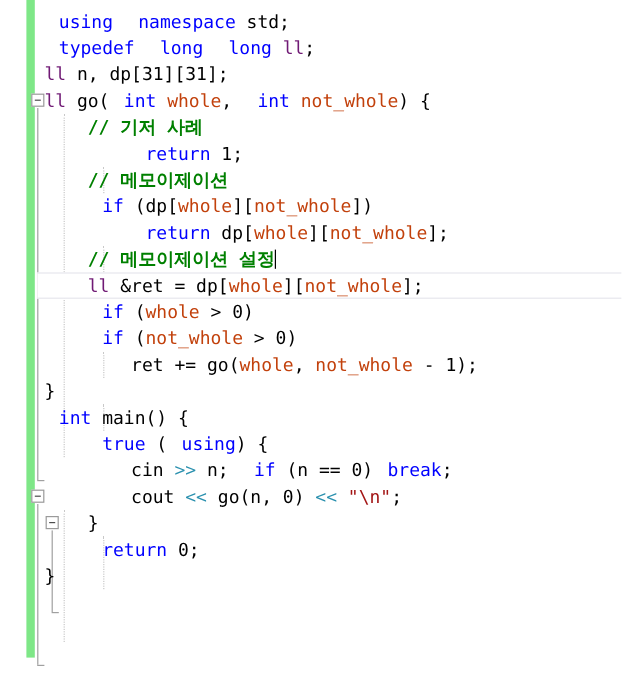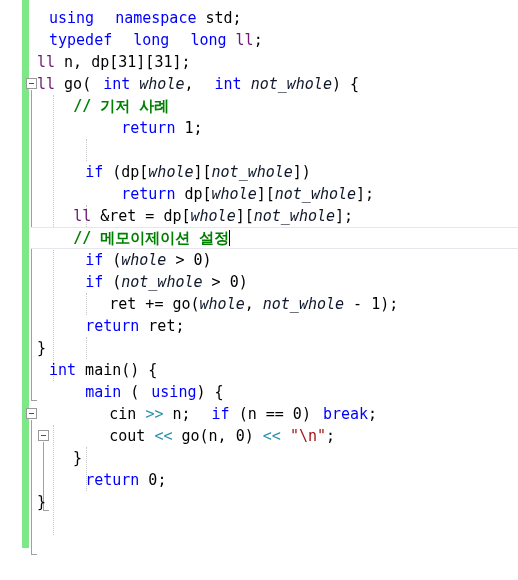--- a/index.html
+++ b/index.html
@@ -110,21 +110,21 @@
     white-space: pre;
     font-size: 15px;
     padding-left: 37px;
     box-sizing: border-box;
     position: relative;
   }
 
   
   .kw   { color: #0000ff; margin-left: 12px; }
   .typ  { color: #701a75; }
-  .par  { color: #0f172a; font-style: italic; }
+  .par  { color: #c2410c; }
   .cmt  { color: #008000; font-weight: bold; }
   .str  { color: #a31515; }
   .op   { color: #2b91af; }
   .pln  { color: #000000; }
   .num  { color: #000000; text-align: center; }
 
   .caret {
     display: inline-block;
     width: 1px;
     height: 16px;
@@ -169,32 +169,31 @@
   <div id="current-line" class="current-line" style="top: 227px;"></div>
 
   <div class="code-surface">
     <div class="lines" id="lines">
         <div class="line"><span class="kw">using</span><span class="pln"> </span><span class="kw">namespace</span><span class="pln"> </span><span class="pln">std</span><span class="pln">;</span></div>
         <div class="line"><span class="kw">typedef</span><span class="pln"> </span><span class="kw">long</span><span class="pln"> </span><span class="kw">long</span><span class="pln"> </span><span class="typ">ll</span><span class="pln">;</span></div>
         <div class="line"><span class="typ">ll</span><span class="pln"> n, dp[</span><span class="num">31</span><span class="pln">][</span><span class="num">31</span><span class="pln">];</span></div>
         <div class="line"><span class="typ">ll</span><span class="pln"> go(</span><span class="kw">int</span><span class="pln"> </span><span class="par">whole</span><span class="pln">, </span><span class="kw">int</span><span class="pln"> </span><span class="par">not_whole</span><span class="pln">) {</span></div>
         <div class="line"><span class="pln">    </span><span class="cmt">// 기저 사례</span></div>
         <div class="line"><span class="pln">        </span><span class="kw">return</span><span class="pln"> </span><span class="num">1</span><span class="pln">;</span></div>
-        <div class="line"><span class="pln">    </span></div>
+        <div class="line"><span class="pln">    </span><span class="cmt">// 메모이제이션</span></div>
         <div class="line"><span class="pln">    </span><span class="kw">if</span><span class="pln"> (dp[</span><span class="par">whole</span><span class="pln">][</span><span class="par">not_whole</span><span class="pln">])</span></div>
         <div class="line"><span class="pln">        </span><span class="kw">return</span><span class="pln"> dp[</span><span class="par">whole</span><span class="pln">][</span><span class="par">not_whole</span><span class="pln">];</span></div>
+        <div class="line"><span class="pln">    </span><span class="cmt">// 메모이제이션 설정</span><span class="caret"></span></div>
         <div class="line"><span class="pln">    </span><span class="typ">ll</span><span class="pln"> &amp;ret = dp[</span><span class="par">whole</span><span class="pln">][</span><span class="par">not_whole</span><span class="pln">];</span></div>
-        <div class="line"><span class="pln">    </span><span class="cmt">// 메모이제이션 설정</span><span class="caret"></span></div>
         <div class="line"><span class="pln">    </span><span class="kw">if</span><span class="pln"> (</span><span class="par">whole</span><span class="pln"> &gt; </span><span class="num">0</span><span class="pln">)</span></div>
         <div class="line"><span class="pln">    </span><span class="kw">if</span><span class="pln"> (</span><span class="par">not_whole</span><span class="pln"> &gt; </span><span class="num">0</span><span class="pln">)</span></div>
         <div class="line"><span class="pln">        ret += go(</span><span class="par">whole</span><span class="pln">, </span><span class="par">not_whole</span><span class="pln"> - </span><span class="num">1</span><span class="pln">);</span></div>
-        <div class="line"><span class="pln">    </span><span class="kw">return</span><span class="pln"> ret;</span></div>
         <div class="line"><span class="pln">}</span></div>
         <div class="line"><span class="kw">int</span><span class="pln"> main() {</span></div>
-        <div class="line"><span class="pln">    </span><span class="kw">main</span><span class="pln"> (</span><span class="kw">using</span><span class="pln">) {</span></div>
+        <div class="line"><span class="pln">    </span><span class="kw">true</span><span class="pln"> (</span><span class="kw">using</span><span class="pln">) {</span></div>
         <div class="line"><span class="pln">        cin </span><span class="op">&gt;&gt;</span><span class="pln"> n; </span><span class="kw">if</span><span class="pln"> (n == </span><span class="num">0</span><span class="pln">)</span><span class="kw">break</span><span class="pln">;</span></div>
         <div class="line"><span class="pln">        cout </span><span class="op">&lt;&lt;</span><span class="pln"> go(n, </span><span class="num">0</span><span class="pln">) </span><span class="op">&lt;&lt;</span><span class="pln"> </span><span class="str">"\n"</span><span class="pln">;</span></div>
         <div class="line"><span class="pln">    }</span></div>
         <div class="line"><span class="pln">    </span><span class="kw">return</span><span class="pln"> </span><span class="num">0</span><span class="pln">;</span></div>
         <div class="line"><span class="pln">}</span></div>
       </div>
   </div>
 
 </div>
 

